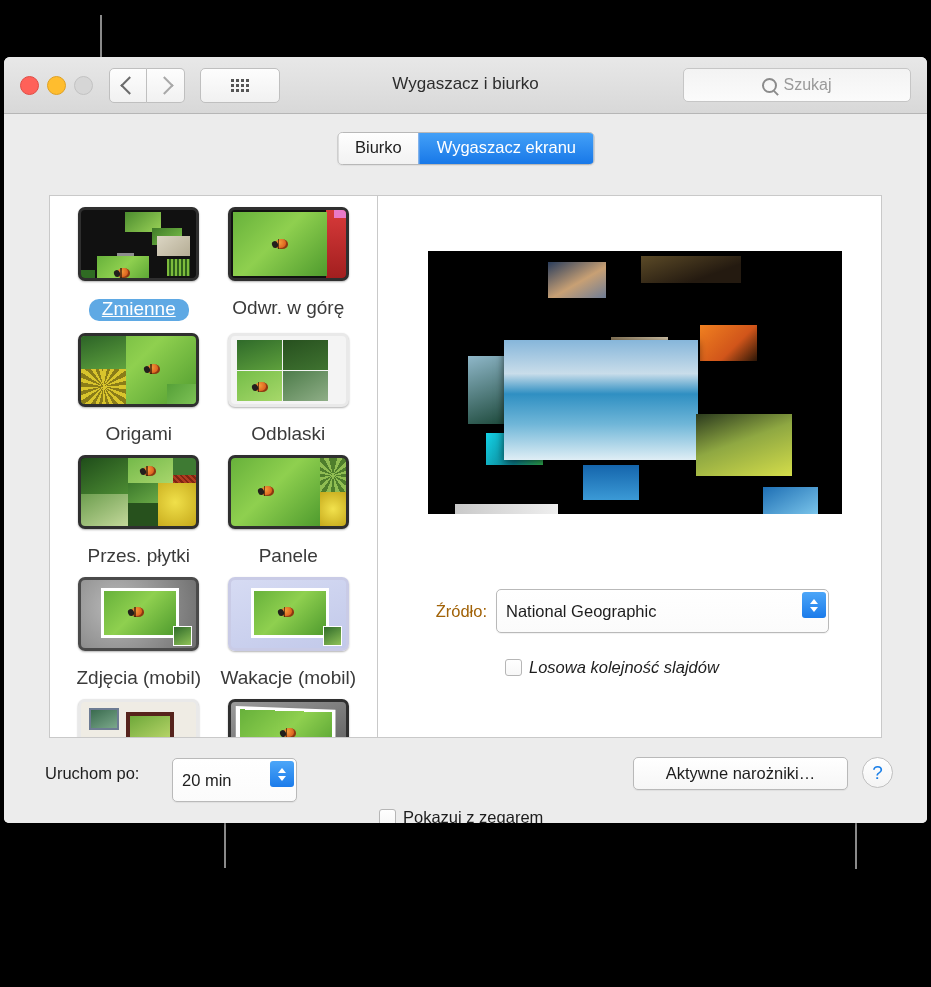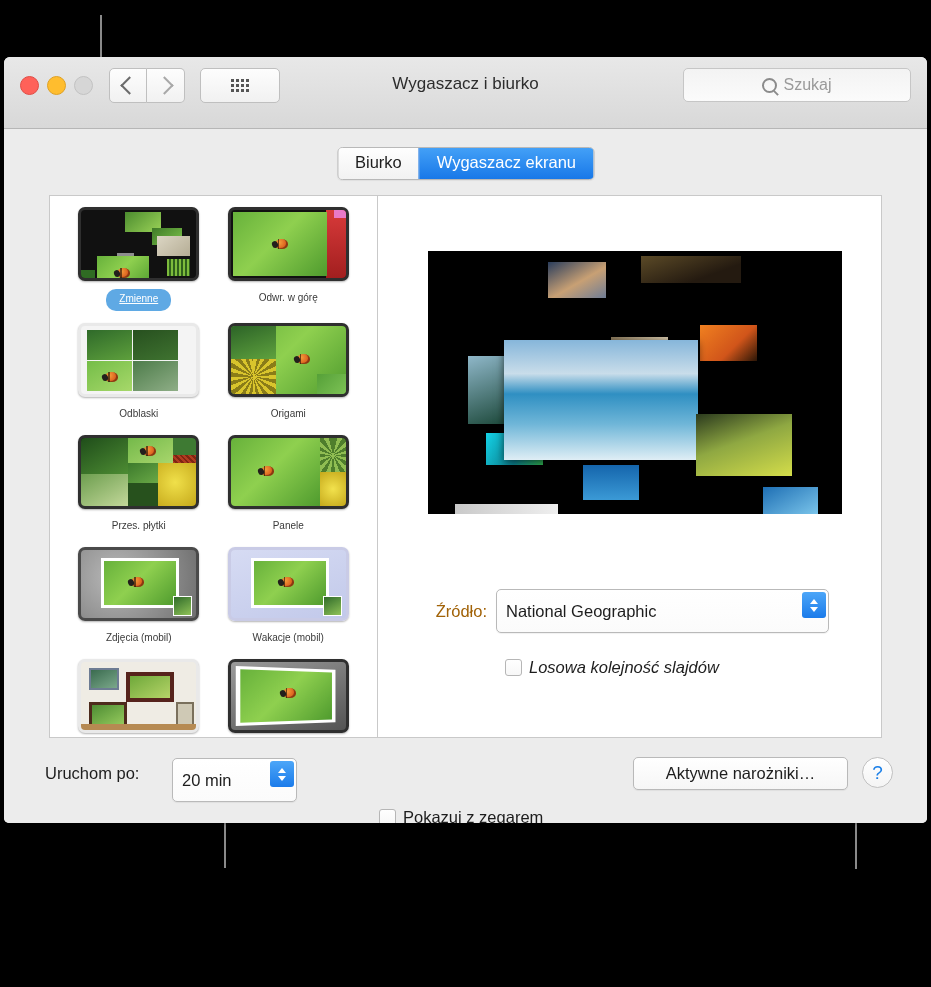--- a/index.html
+++ b/index.html
@@ -30,21 +30,21 @@
     height: 766px;
     background: #ececec;
     border-radius: 6px 6px 5px 5px;
     box-shadow: 0 1px 3px rgba(0,0,0,0.35);
     overflow: hidden;
   }
 
   
   .titlebar {
     position: relative;
-    height: 72px;
+    height: 57px;
     background: linear-gradient(to bottom, #e8e8e8 0%, #d8d8d8 100%);
     border-bottom: 1px solid #b6b6b6;
     box-sizing: border-box;
   }
   .traffic {
     position: absolute;
     left: 16px;
     top: 19px;
     display: flex;
     gap: 8px;
@@ -194,22 +194,22 @@
     border: 3px solid #2f2f2f;
     box-sizing: border-box;
     position: relative;
     overflow: hidden;
     background: #111;
     box-shadow: 0 1px 2px rgba(0,0,0,0.3);
   }
   .thumb.light-frame { border-color: #e9e9e9; background: #f4f4f4; }
   .thumb.lav-frame { border-color: #c9cbe6; background: #dcdff4; }
   .saver-label {
-    margin-top: 8px;
-    font-size: 10px;
+    margin-top: 18px;
+    font-size: 19px;
     color: #3a3a3a;
     text-align: center;
     line-height: 18px;
   }
   .saver-label.selected {
     background: #5fa9e4;
     color: #fff;
     border-radius: 10px;
     padding: 1px 13px 3px;
     text-decoration: underline;
@@ -466,39 +466,39 @@
           <div class="thumb">
             <div class="dk" style="left:95px;top:0;width:21px;height:68px;background:linear-gradient(180deg,#d83a3a,#a21f1f);"></div>
             <div class="dk" style="left:103px;top:0;width:12px;height:8px;background:#e979c8;"></div>
             <div class="leaf" style="left:2px;top:2px;width:94px;height:64px;"></div>
             <div class="bug" style="left:44px;top:29px;"></div>
           </div>
           <div class="saver-label">Odwr. w górę</div>
         </div>
 
         <div class="saver-item">
+          <div class="thumb">
+            <div class="leaf" style="left:0;top:0;width:115px;height:68px;"></div>
+            <div class="dk" style="left:0;top:0;width:45px;height:33px;background:linear-gradient(160deg,#2c6327,#5fa23e);"></div>
+            <div class="dk" style="left:0;top:33px;width:45px;height:35px;background:repeating-conic-gradient(#d8c42c 0 3%,#8a7c18 0 6%);"></div>
+            <div class="bug" style="left:66px;top:28px;"></div>
+            <div class="dk" style="left:86px;top:48px;width:29px;height:20px;background:linear-gradient(135deg,#55a038,#7dc255);"></div>
+          </div>
+          <div class="saver-label">Origami</div>
+        </div>
+
+        <div class="saver-item">
           <div class="thumb light-frame">
             <div class="dk" style="left:6px;top:4px;width:45px;height:30px;background:linear-gradient(160deg,#2f6a2a,#5ea03c);"></div>
             <div class="dk" style="left:52px;top:4px;width:45px;height:30px;background:linear-gradient(160deg,#27501f,#3f7330);"></div>
             <div class="dk" style="left:6px;top:35px;width:45px;height:30px;background:linear-gradient(150deg,#74bd48,#a7d86a);"></div>
             <div class="bug" style="left:24px;top:46px;"></div>
             <div class="dk" style="left:52px;top:35px;width:45px;height:30px;background:linear-gradient(150deg,#4d7c4a,#8fae87);"></div>
           </div>
           <div class="saver-label">Odblaski</div>
-        </div>
-
-        <div class="saver-item">
-          <div class="thumb">
-            <div class="leaf" style="left:0;top:0;width:115px;height:68px;"></div>
-            <div class="dk" style="left:0;top:0;width:45px;height:33px;background:linear-gradient(160deg,#2c6327,#5fa23e);"></div>
-            <div class="dk" style="left:0;top:33px;width:45px;height:35px;background:repeating-conic-gradient(#d8c42c 0 3%,#8a7c18 0 6%);"></div>
-            <div class="bug" style="left:66px;top:28px;"></div>
-            <div class="dk" style="left:86px;top:48px;width:29px;height:20px;background:linear-gradient(135deg,#55a038,#7dc255);"></div>
-          </div>
-          <div class="saver-label">Origami</div>
         </div>
 
         <div class="saver-item">
           <div class="thumb">
             <div class="dk" style="left:0;top:0;width:47px;height:36px;background:linear-gradient(150deg,#1f4d1a,#4d8c33);"></div>
             <div class="dk" style="left:47px;top:0;width:45px;height:25px;background:linear-gradient(150deg,#74b94a,#a8d66c);"></div>
             <div class="bug" style="left:62px;top:8px;"></div>
             <div class="dk" style="left:92px;top:0;width:23px;height:17px;background:#3e7a33;"></div>
             <div class="dk" style="left:92px;top:17px;width:23px;height:25px;background:repeating-linear-gradient(45deg,#b03b20 0 2px,#7e2512 2px 4px);"></div>
             <div class="dk" style="left:0;top:36px;width:47px;height:32px;background:linear-gradient(150deg,#6d9e4f,#c3d89a);"></div>

